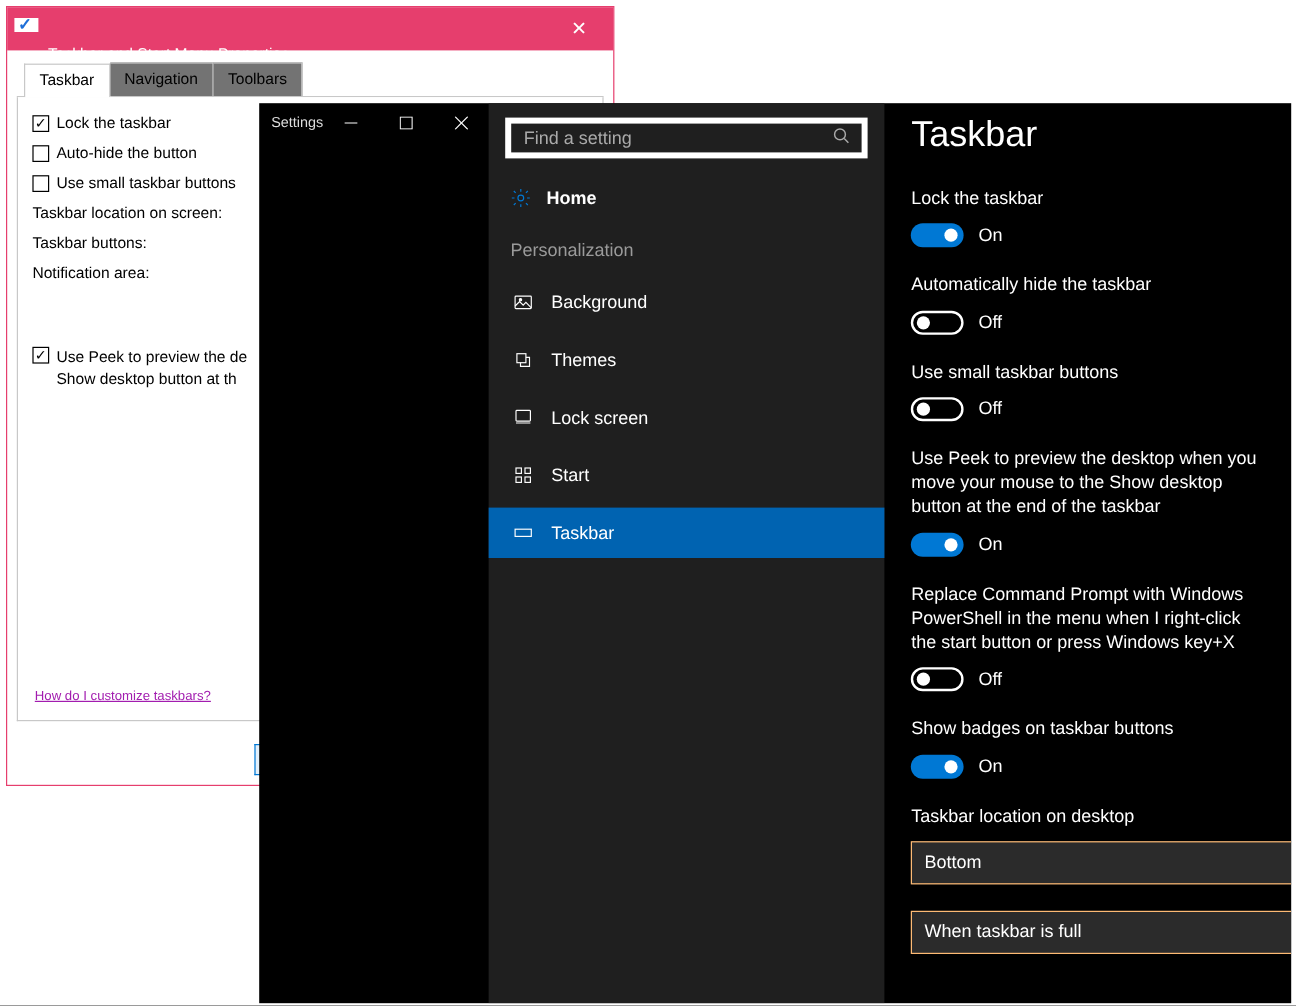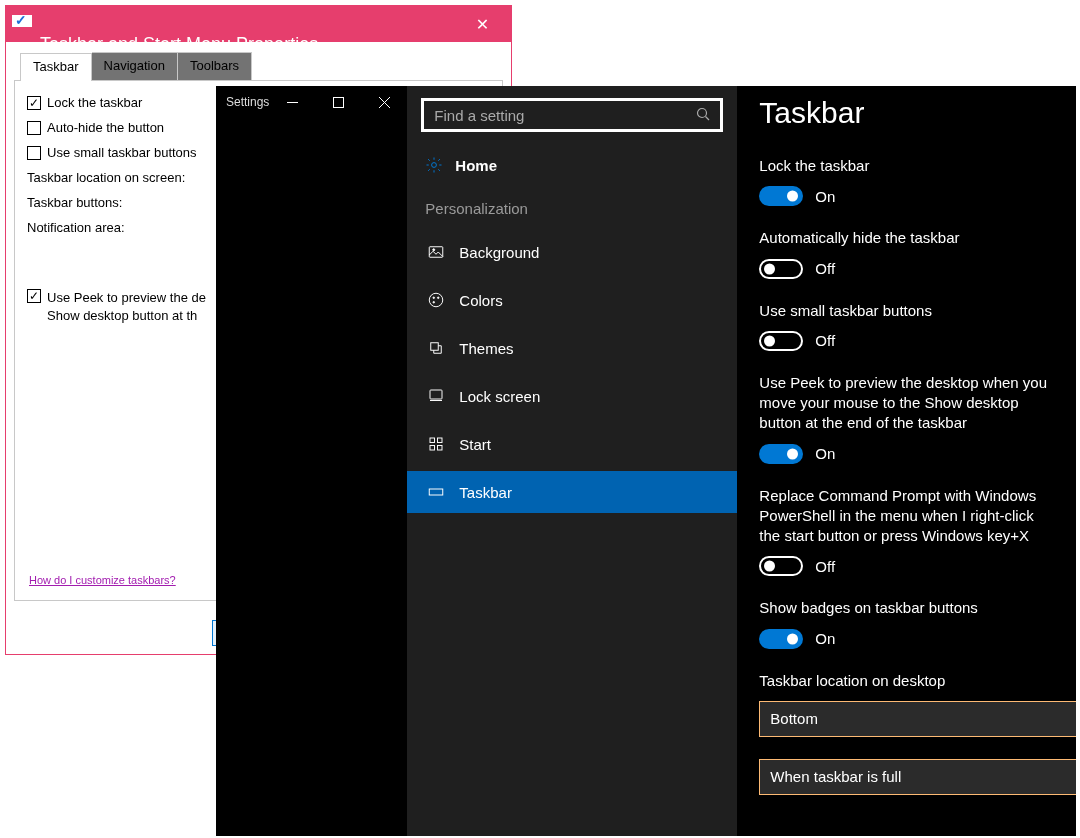--- a/index.html
+++ b/index.html
@@ -34,21 +34,21 @@
     width: 20px; height: 18px;
     background: linear-gradient(#fff 65%, #e63e6d 65%);
     margin-right: 8px;
     position: relative;
   }
   .legacy-titlebar .icon::after {
     content: "✓";
     position: absolute; left: 3px; top: -3px;
     color: #1e6fd8; font-size: 14px; font-weight: bold;
   }
-  .legacy-titlebar .title { font-size: 18px; margin-top: 40px; }
+  .legacy-titlebar .title { font-size: 13px; margin-top: 40px; }
   .legacy-close {
     margin-left: auto;
     width: 45px; height: 36px;
     display: flex; align-items: center; justify-content: center;
     font-size: 16px;
   }
   .legacy-body { padding: 10px 8px 8px 8px; }
   .tabstrip {
     display: flex;
     border-bottom: 1px solid #c8c8c8;
@@ -154,21 +154,21 @@
     background: #1f1f1f;
     padding: 12px 14px;
     display: flex;
     flex-direction: column;
     gap: 6px;
   }
   .searchbox {
     display: flex;
     align-items: center;
     justify-content: space-between;
-    border: 3px solid #ffffff;
+    border: 5px solid #ffffff;
     height: 34px;
     padding: 0 10px;
     color: #aaa;
     font-size: 15px;
     margin-bottom: 10px;
   }
   .home-row {
     display: flex; align-items: center; gap: 12px;
     padding: 8px 4px;
     font-size: 15px;
@@ -322,31 +322,20 @@
               <rect x="3" y="5" width="18" height="14" rx="1"></rect>
               <path d="M3 16l5-5 4 4 3-3 6 6"></path>
               <circle cx="9" cy="9" r="1.3" fill="#fff"></circle>
             </svg>
           </span>
         <span>Background</span>
       </div>
       <div class="nav-item">
         <span class="nav-icon">
             <svg viewBox="0 0 24 24">
-              <circle cx="12" cy="12" r="9"></circle>
-              <circle cx="9" cy="9" r="1" fill="#fff"></circle>
-              <circle cx="15" cy="9" r="1" fill="#fff"></circle>
-              <circle cx="9" cy="15" r="1" fill="#fff"></circle>
-            </svg>
-          </span>
-        <span>Colors</span>
-      </div>
-      <div class="nav-item">
-        <span class="nav-icon">
-            <svg viewBox="0 0 24 24">
               <rect x="5" y="5" width="10" height="10"></rect>
               <path d="M15 9h4v10H9v-4"></path>
             </svg>
           </span>
         <span>Themes</span>
       </div>
       <div class="nav-item">
         <span class="nav-icon">
             <svg viewBox="0 0 24 24">
               <rect x="4" y="4" width="16" height="12" rx="1"></rect>

